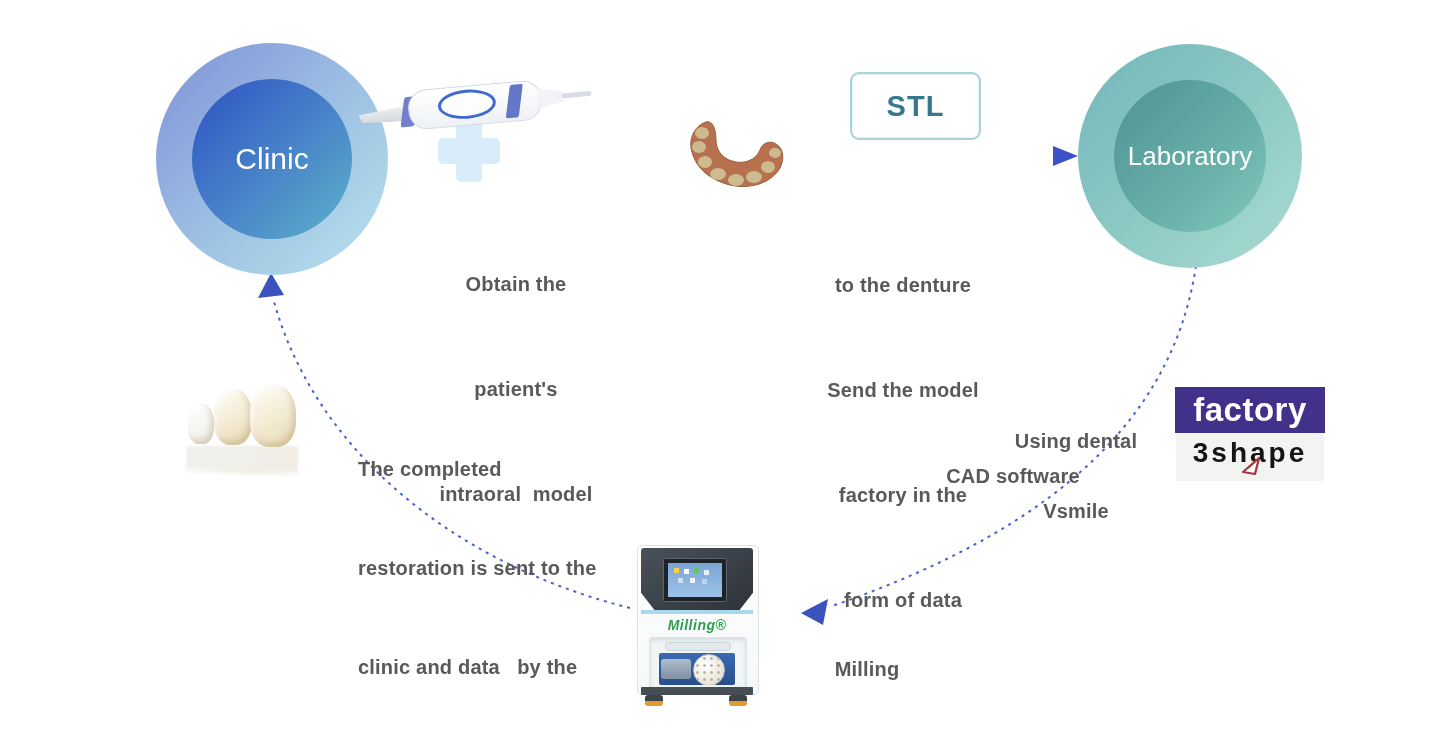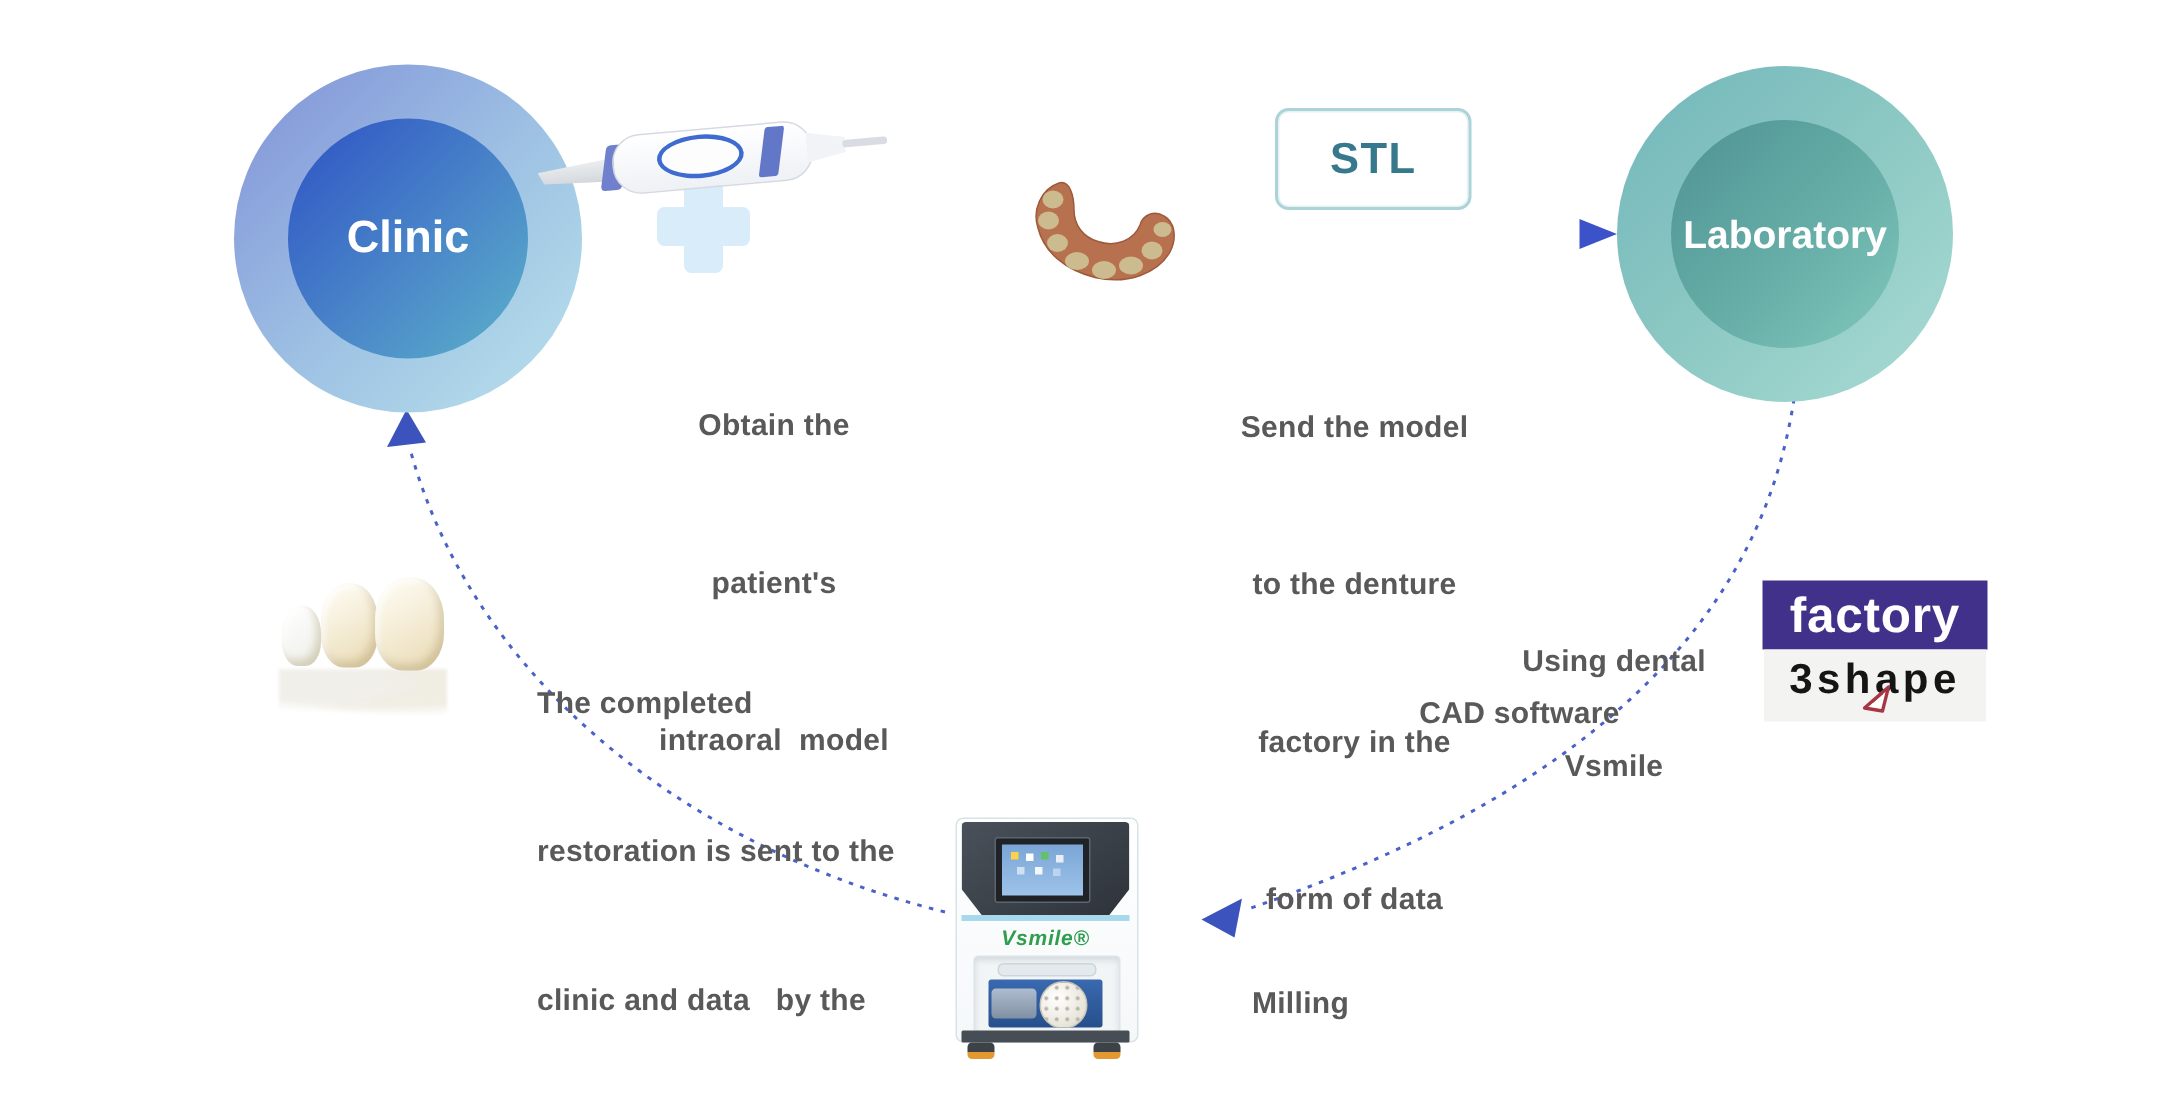--- a/index.html
+++ b/index.html
@@ -12,21 +12,21 @@
   .node-outer{border-radius:50%;display:flex;align-items:center;justify-content:center;}
   .node-inner{border-radius:50%;display:flex;align-items:center;justify-content:center;}
   .clinic-outer{left:156px;top:43px;width:232px;height:232px;
     background:linear-gradient(135deg,#8091d8 0%,#9fc3e4 55%,#b9e2ec 100%);}
   .clinic-inner{width:160px;height:160px;
     background:linear-gradient(135deg,#2d52c4 0%,#4a86c9 55%,#5bb2ca 100%);}
   .lab-outer{left:1078px;top:44px;width:224px;height:224px;
     background:linear-gradient(135deg,#72b6bb 0%,#8fcac4 55%,#a9dcd4 100%);}
   .lab-inner{width:152px;height:152px;
     background:linear-gradient(135deg,#4f9394 0%,#68b0a9 60%,#82c8bd 100%);}
-  .node-label{color:#ffffff;font-weight:700;}
+  .node-label{color:#ffffff;font-weight:400;}
   .clinic-label{font-size:30px;}
   .lab-label{font-size:26px;}
   
   .txt{color:#595959;font-weight:700;font-size:20px;line-height:35px;letter-spacing:.2px;white-space:pre;}
   .txt.center{text-align:center;transform:translateX(-50%);}
   .txt.left{text-align:left;line-height:33px;}
   .txt-line{white-space:pre;}
   
   .stl-box{left:850px;top:72px;width:127px;height:64px;background:#ffffff;
     border:2px solid #abd3d8;border-radius:9px;display:flex;align-items:center;justify-content:center;
@@ -158,22 +158,22 @@
     <span class="stl-text">STL</span>
   </div>
 
   <div class="abs txt center" style="left:516px;top:197px">
     <div class="txt-line">Obtain the</div>
     <div class="txt-line">patient's</div>
     <div class="txt-line">intraoral  model</div>
   </div>
 
   <div class="abs txt center" style="left:903px;top:198px">
+    <div class="txt-line">to the denture</div>
     <div class="txt-line">Send the model</div>
-    <div class="txt-line">to the denture</div>
     <div class="txt-line">factory in the</div>
     <div class="txt-line">form of data</div>
   </div>
 
   <div class="abs txt center" style="left:1076px;top:424px">Using dental</div>
   <div class="abs txt center" style="left:1013px;top:459px">CAD software</div>
   <div class="abs txt center" style="left:1076px;top:494px">Vsmile</div>
 
   <div class="abs txt left" style="left:358px;top:387px">
     <div class="txt-line">The completed</div>
@@ -204,21 +204,21 @@
 
   <div class="abs machine">
     <div class="abs m-body"></div>
     <div class="abs m-top"></div>
     <div class="abs m-screenframe">
       <div class="abs m-screen">
         <div class="abs m-dot"></div>
       </div>
     </div>
     <div class="abs m-strip"></div>
-    <div class="abs m-logo">Vsmile®</div>
+    <div class="abs m-logo">Milling®</div>
     <div class="abs m-door"></div>
     <div class="abs m-slot"></div>
     <div class="abs m-chamber">
       <div class="abs m-tools"></div>
       <div class="abs m-disc"></div>
     </div>
     <div class="abs m-base"></div>
     <div class="abs m-foot" style="left:10px"></div>
     <div class="abs m-foot" style="left:94px"></div>
   </div>

